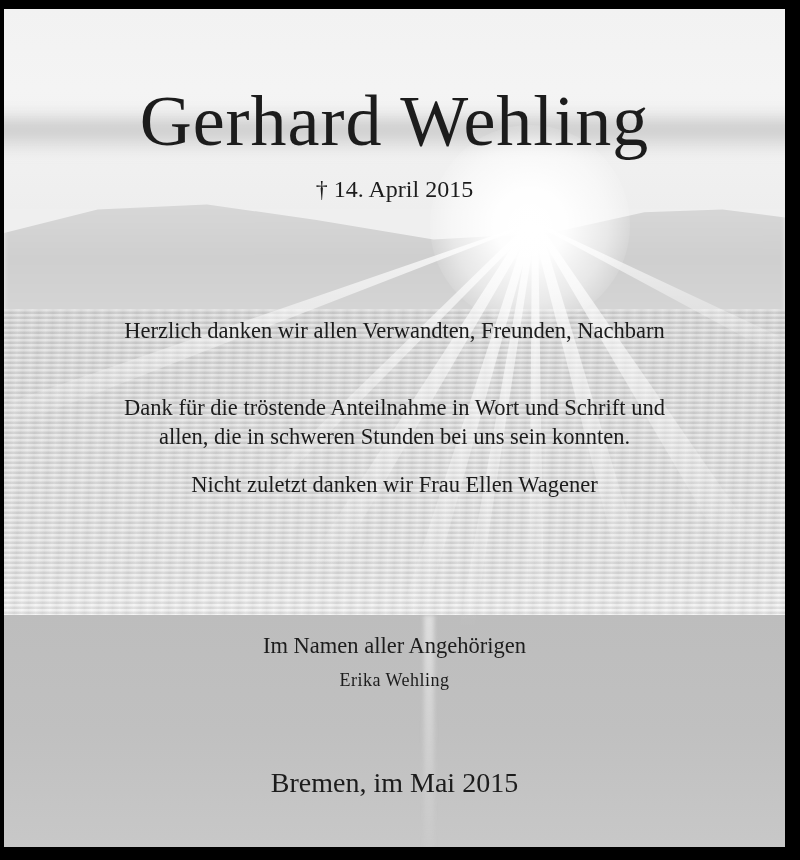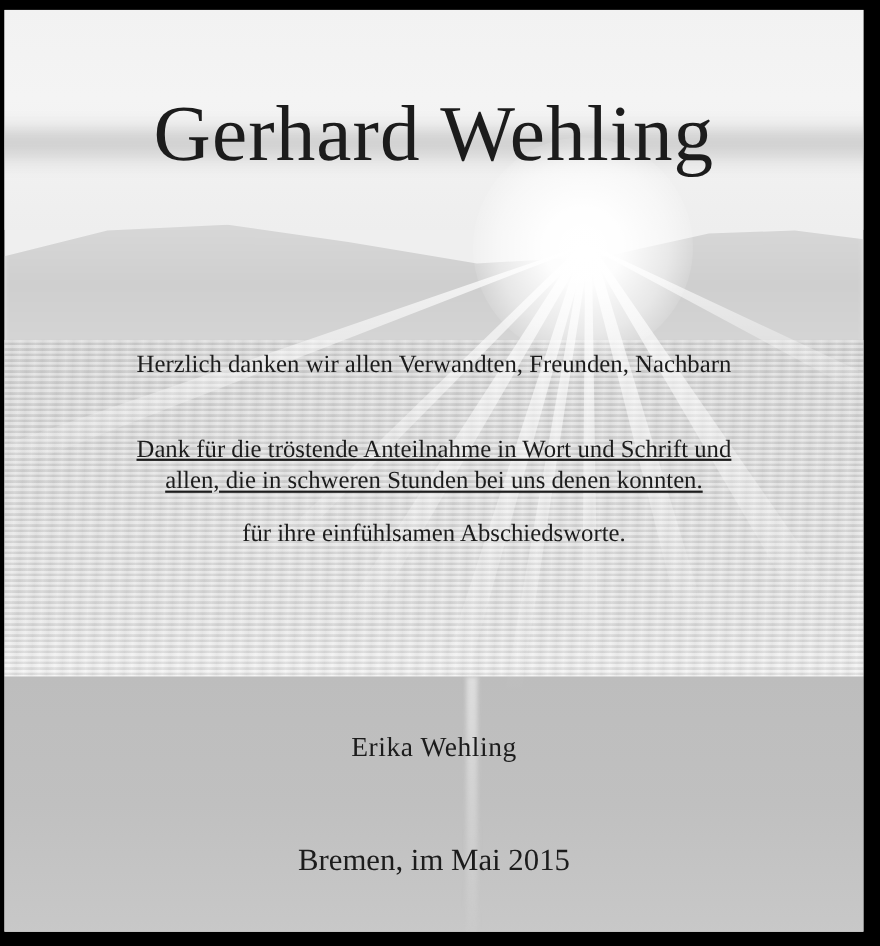--- a/index.html
+++ b/index.html
@@ -64,24 +64,24 @@
       position: absolute; left: 0; width: 781px;
       text-align: center; color: #1c1c1c;
     }
     .title {
       top: 72px; font-size: 72px; line-height: 80px;
       letter-spacing: 1px;
     }
     .death-date { top: 165px; font-size: 24px; line-height: 30px; }
     .para { font-size: 22.5px; line-height: 29px; }
     .p1 { top: 307px; }
-    .p2 { top: 384px; text-decoration: underline; }
+    .p2 { top: 384px; }
     .p3 { top: 461px; }
     .signature-intro { top: 622px; font-size: 22.5px; line-height: 30px; }
-    .signer { top: 654px; font-size: 25px; line-height: 34px; letter-spacing: 0.5px; }
+    .signer { top: 654px; font-size: 18px; line-height: 34px; letter-spacing: 0.5px; }
     .place-date { top: 759px; font-size: 28px; line-height: 30px; }
     .line { display: block; }
   </style>
 </head>
 <body>
 
 <div class="frame">
 
   <div class="bg-sky"></div>
   <div class="bg-cloud-band"></div>
@@ -104,27 +104,29 @@
       <polygon points="528,216 534,216 540,600 525,600"></polygon>
       <polygon points="528,216 536,216 640,560 615,560"></polygon>
       <polygon points="530,216 536,216 760,540 720,540"></polygon>
       <polygon points="532,216 538,216 781,330 781,350"></polygon>
       <polygon points="520,216 526,216 0,420 0,395"></polygon>
     </g>
   </svg>
   <div class="sun-glow"></div>
 
   <div class="txt title">Gerhard Wehling</div>
+  <div class="txt death-date">† 14. April 2015</div>
 
   <div class="txt para p1">
     <span class="line">Herzlich danken wir allen Verwandten, Freunden, Nachbarn</span>
   </div>
   <div class="txt para p2">
     <span class="line">Dank für die tröstende Anteilnahme in Wort und Schrift und</span>
-    <span class="line">allen, die in schweren Stunden bei uns denen konnten.</span>
+    <span class="line">allen, die in schweren Stunden bei uns sein konnten.</span>
   </div>
   <div class="txt para p3">
-    <span class="line">für ihre einfühlsamen Abschiedsworte.</span>
+    <span class="line">Nicht zuletzt danken wir Frau Ellen Wagener</span>
   </div>
 
+  <div class="txt signature-intro">Im Namen aller Angehörigen</div>
   <div class="txt signer">Erika Wehling</div>
   <div class="txt place-date">Bremen, im Mai 2015</div>
 </div>
 
 </body></html>

